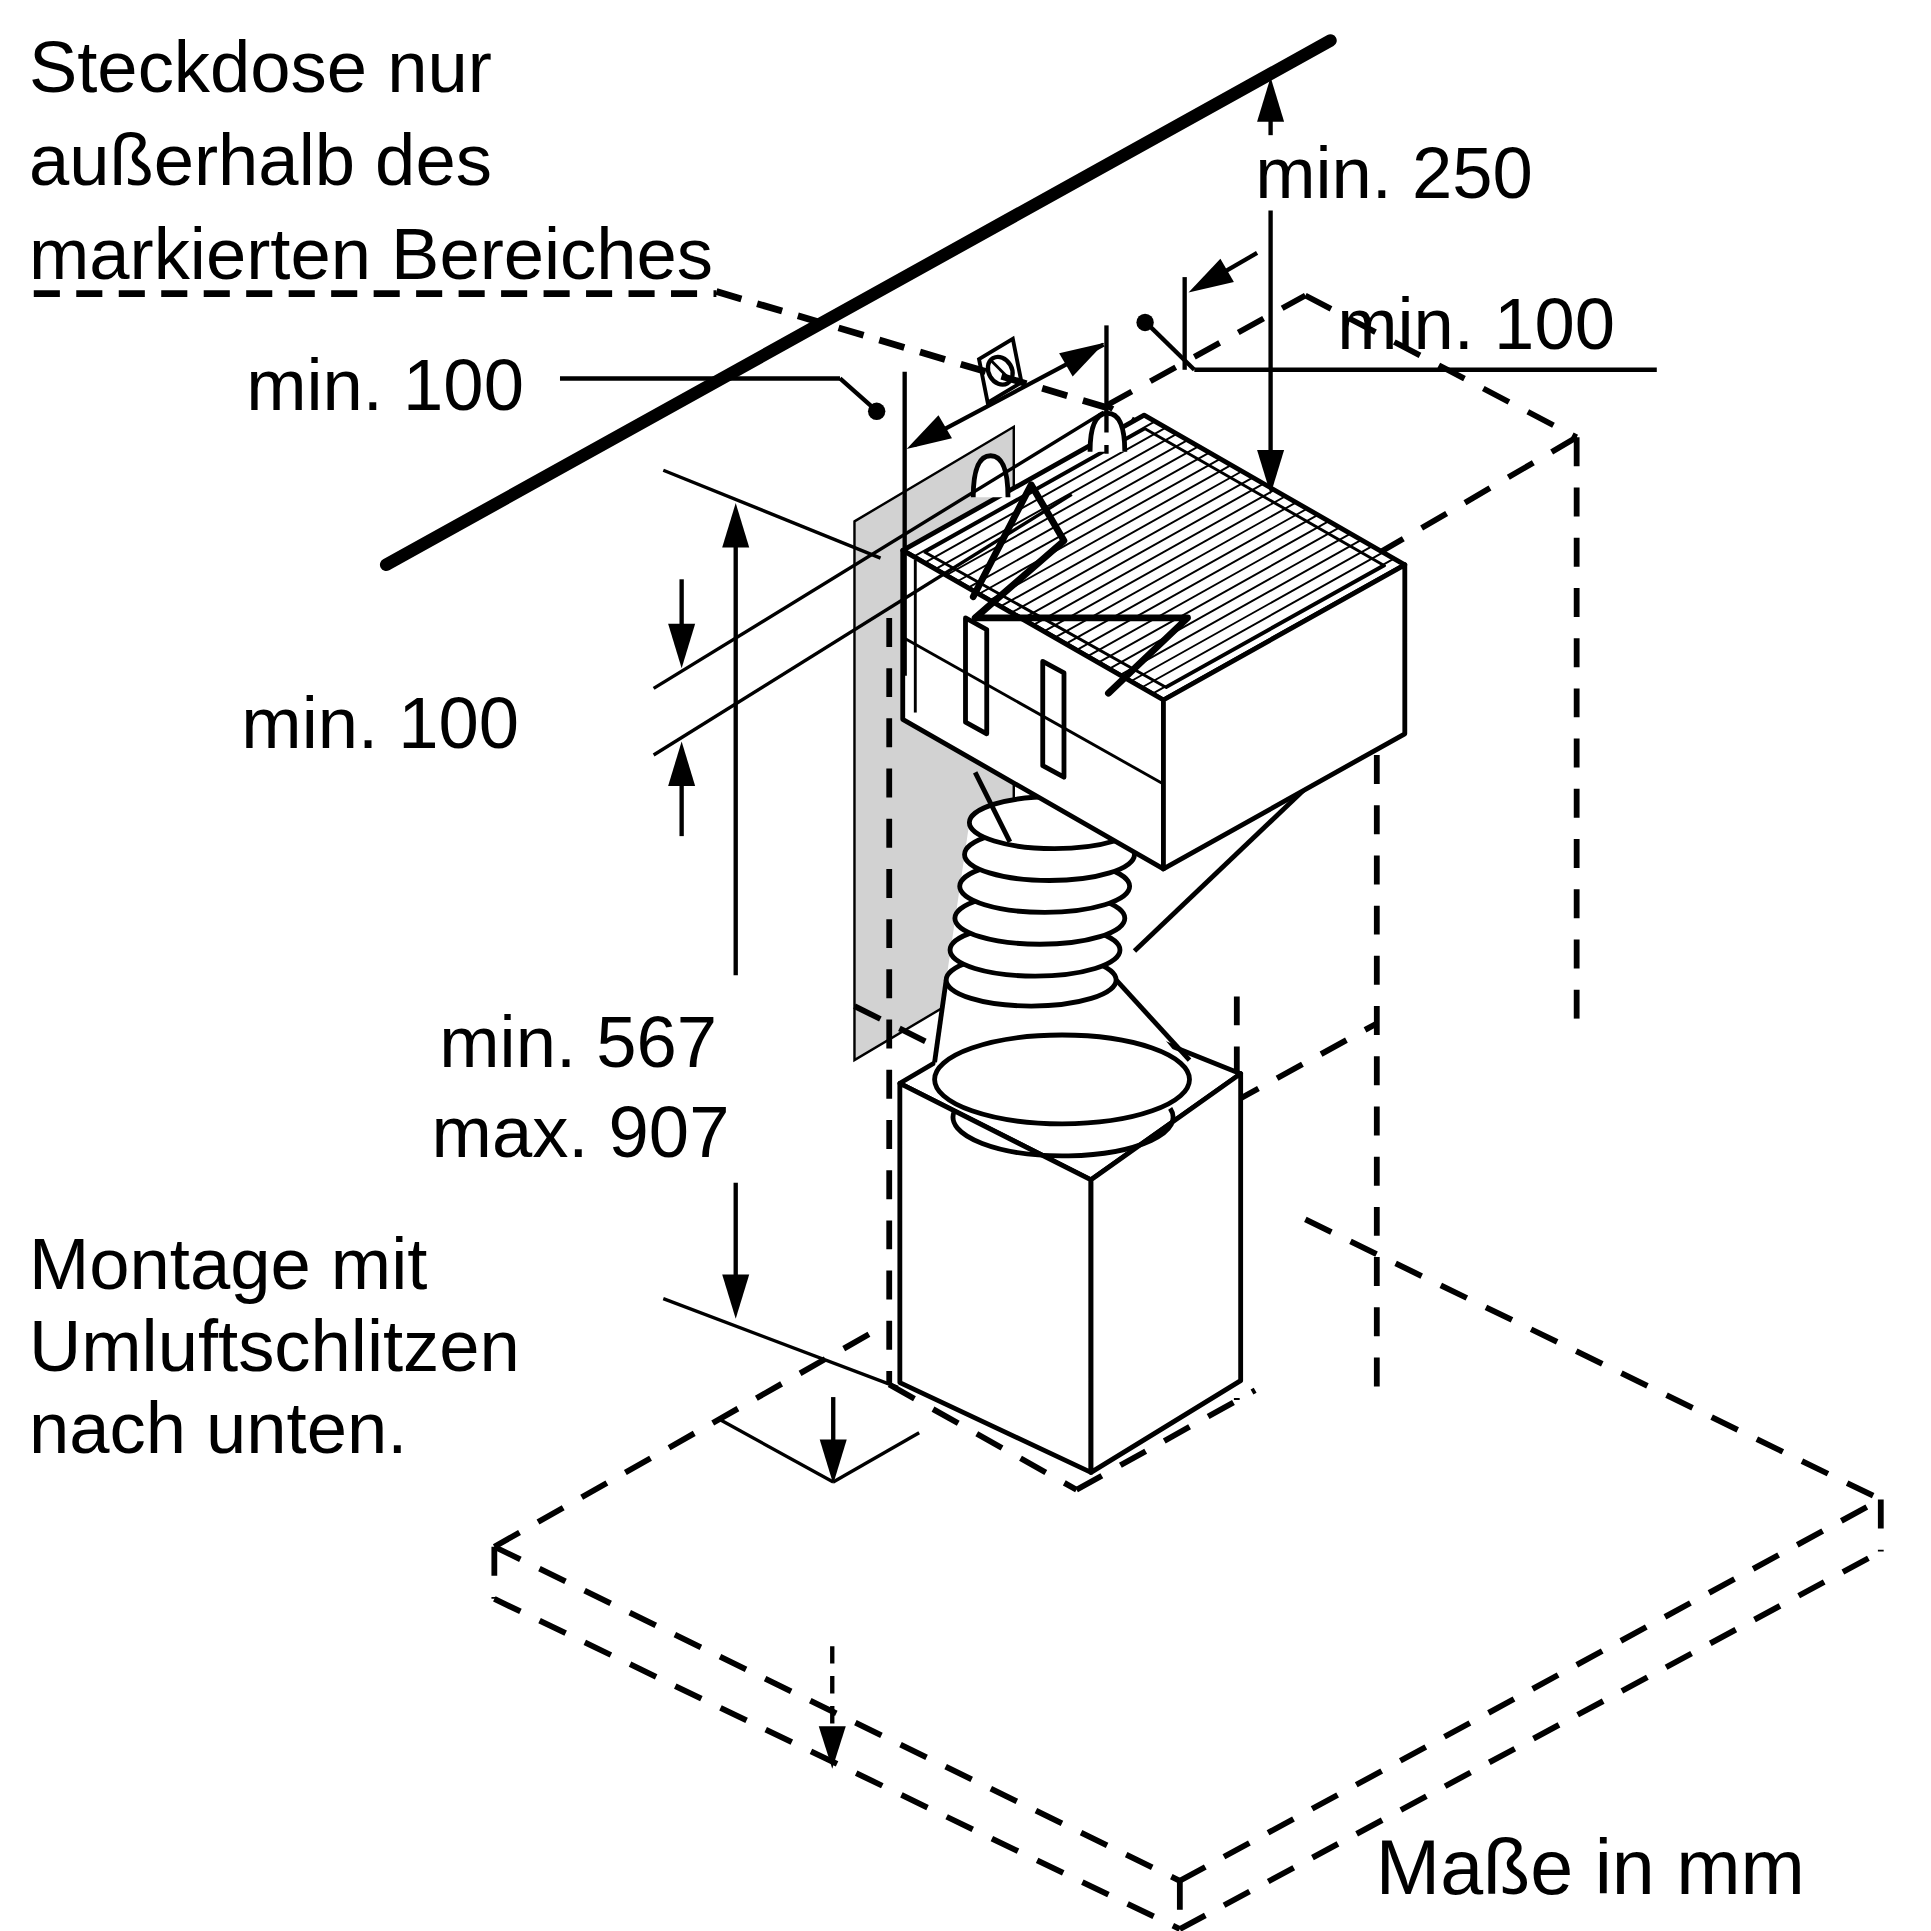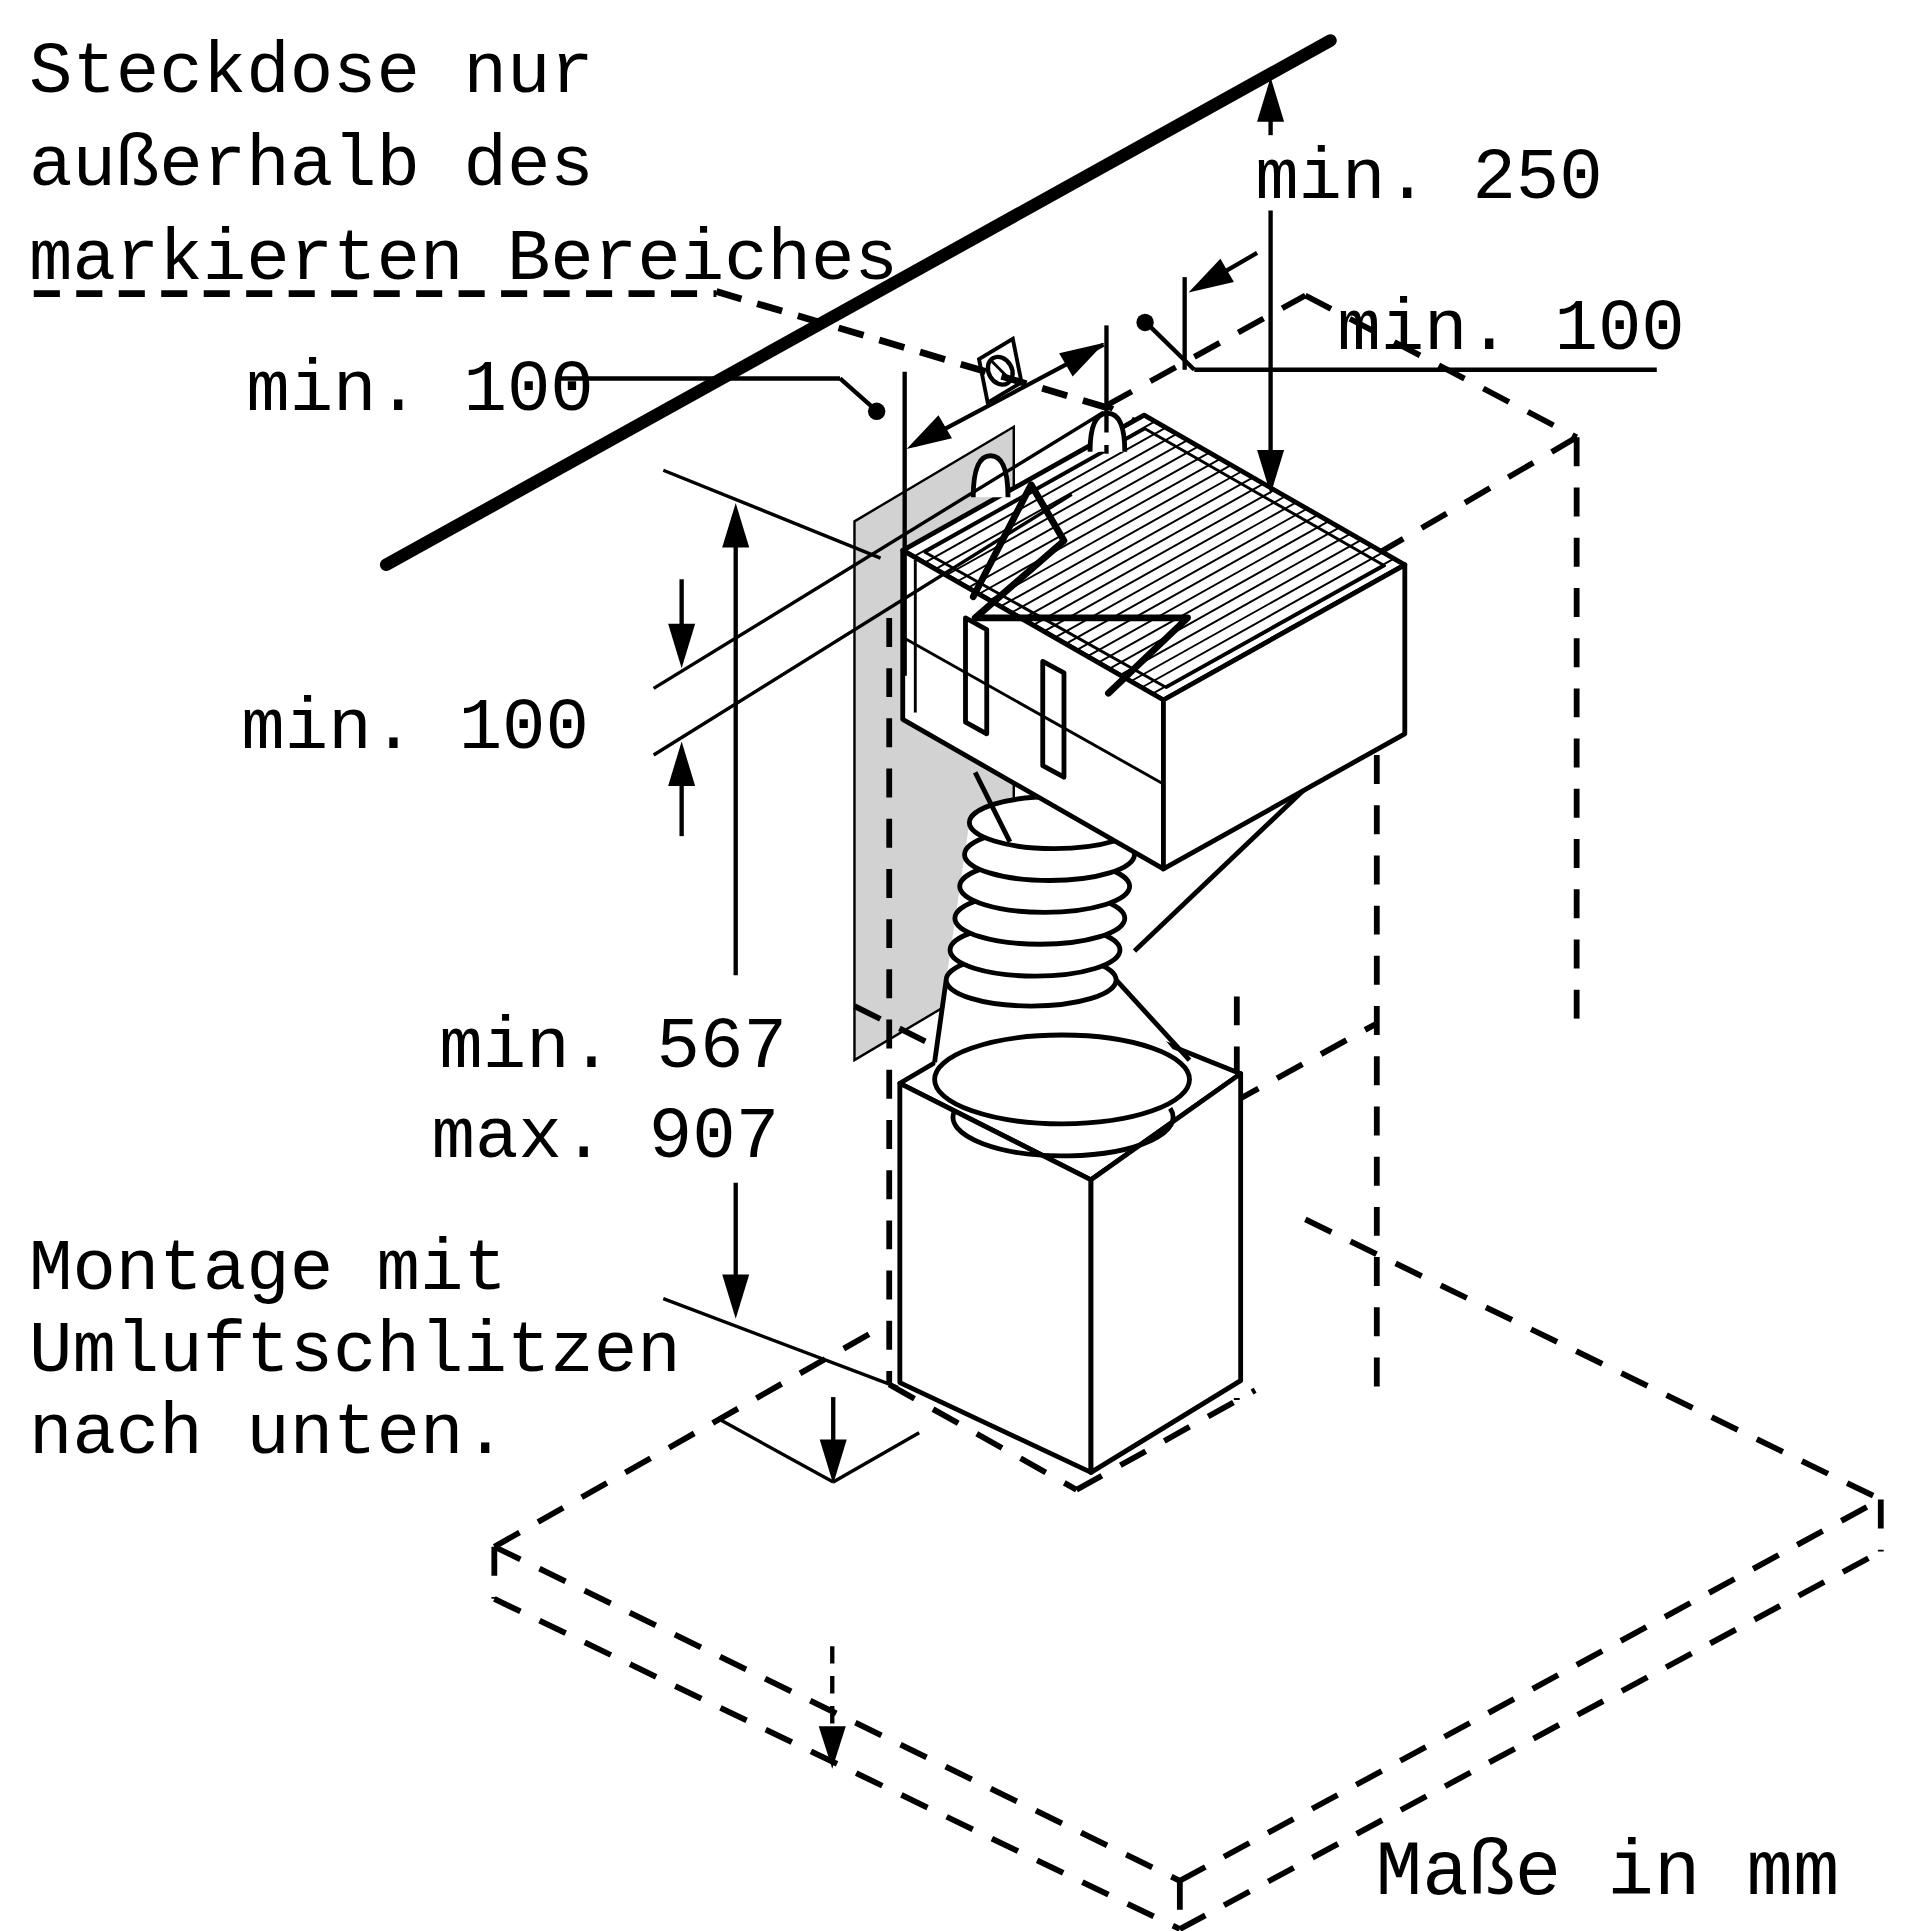--- a/index.html
+++ b/index.html
@@ -1,17 +1,17 @@
 <!DOCTYPE html>
 <html><head>
 <meta charset="utf-8">
 <style>
   html,body{margin:0;padding:0;background:#ffffff;}
   body{width:1931px;height:1931px;font-family:"Liberation Sans",sans-serif;}
-  .stage{position:relative;width:1931px;height:1931px;background:#fff;overflow:hidden;font-family:Liberation Mono, monospace;}
+  .stage{position:relative;width:1931px;height:1931px;background:#fff;overflow:hidden;}
   svg{display:block;}
   text{fill:#000;}
   .lbl{font-size:75px;}
   .lbl-big{font-size:80px;}
 </style>
 </head>
 <body>
 
 <div class="stage">
 <svg width="1931" height="1931" viewBox="0 0 2000 2000">

